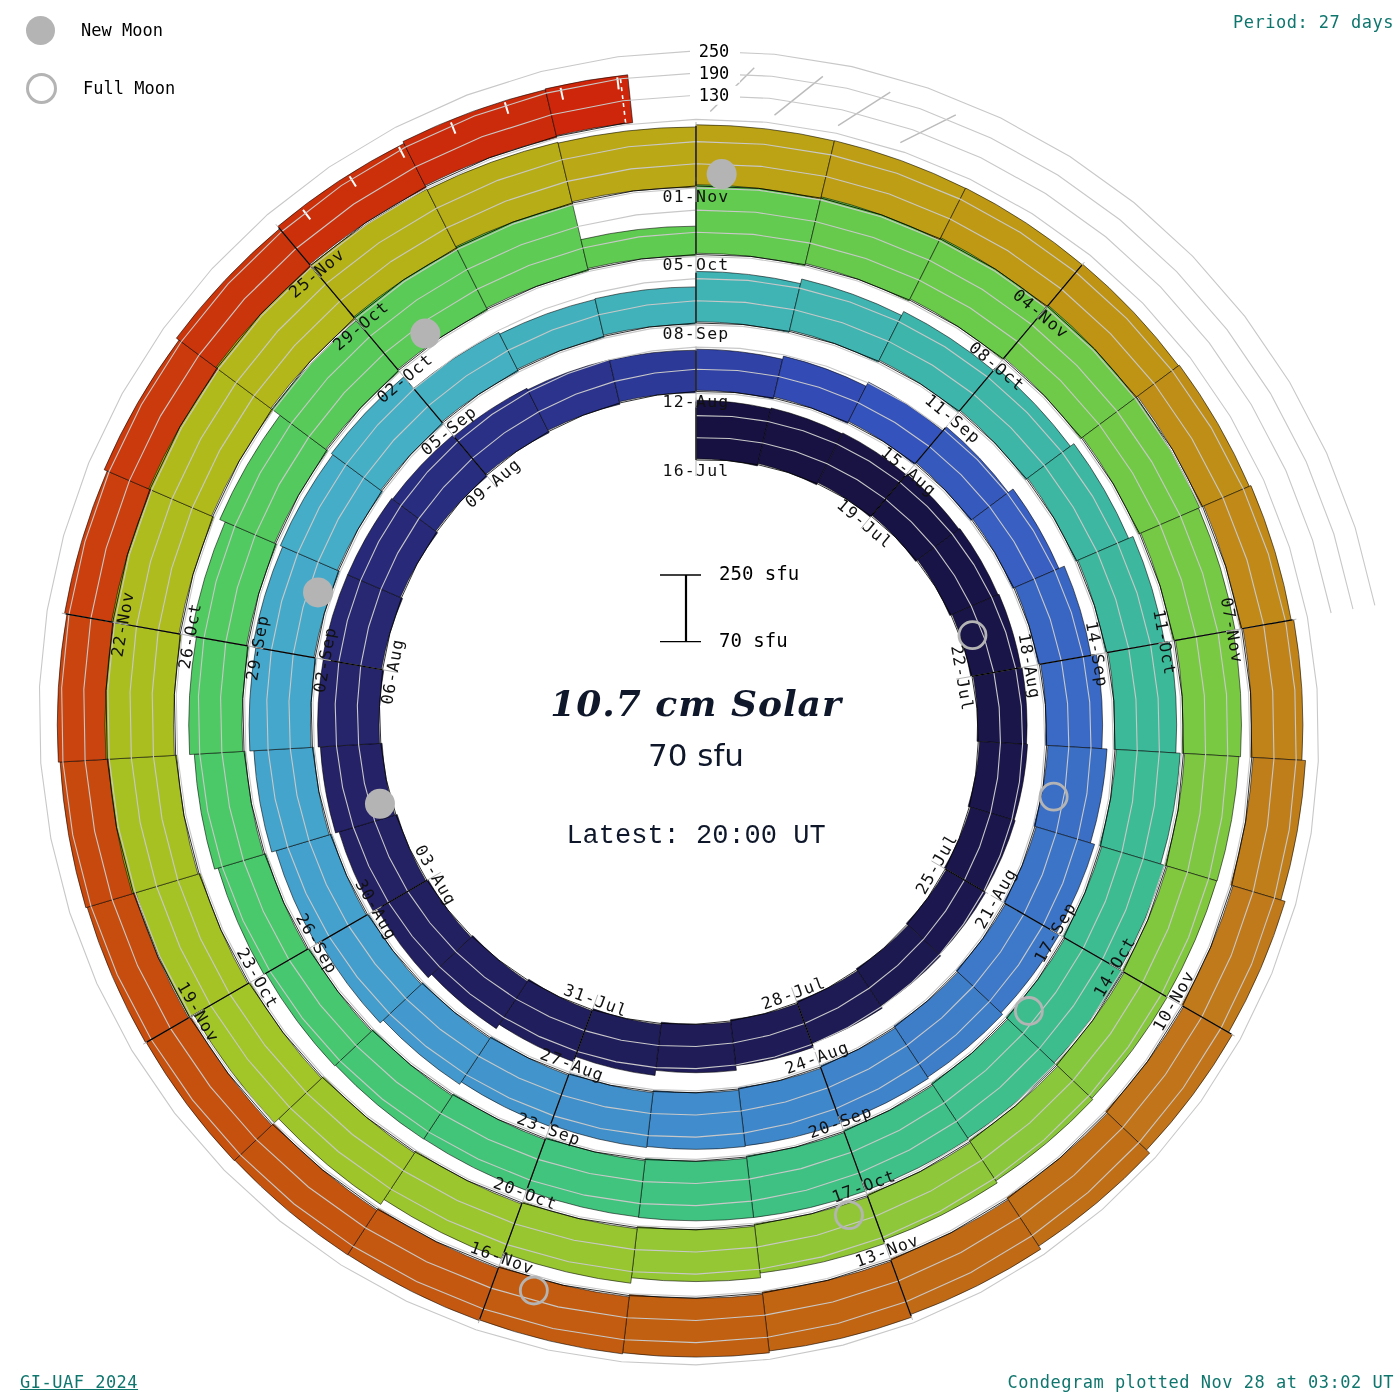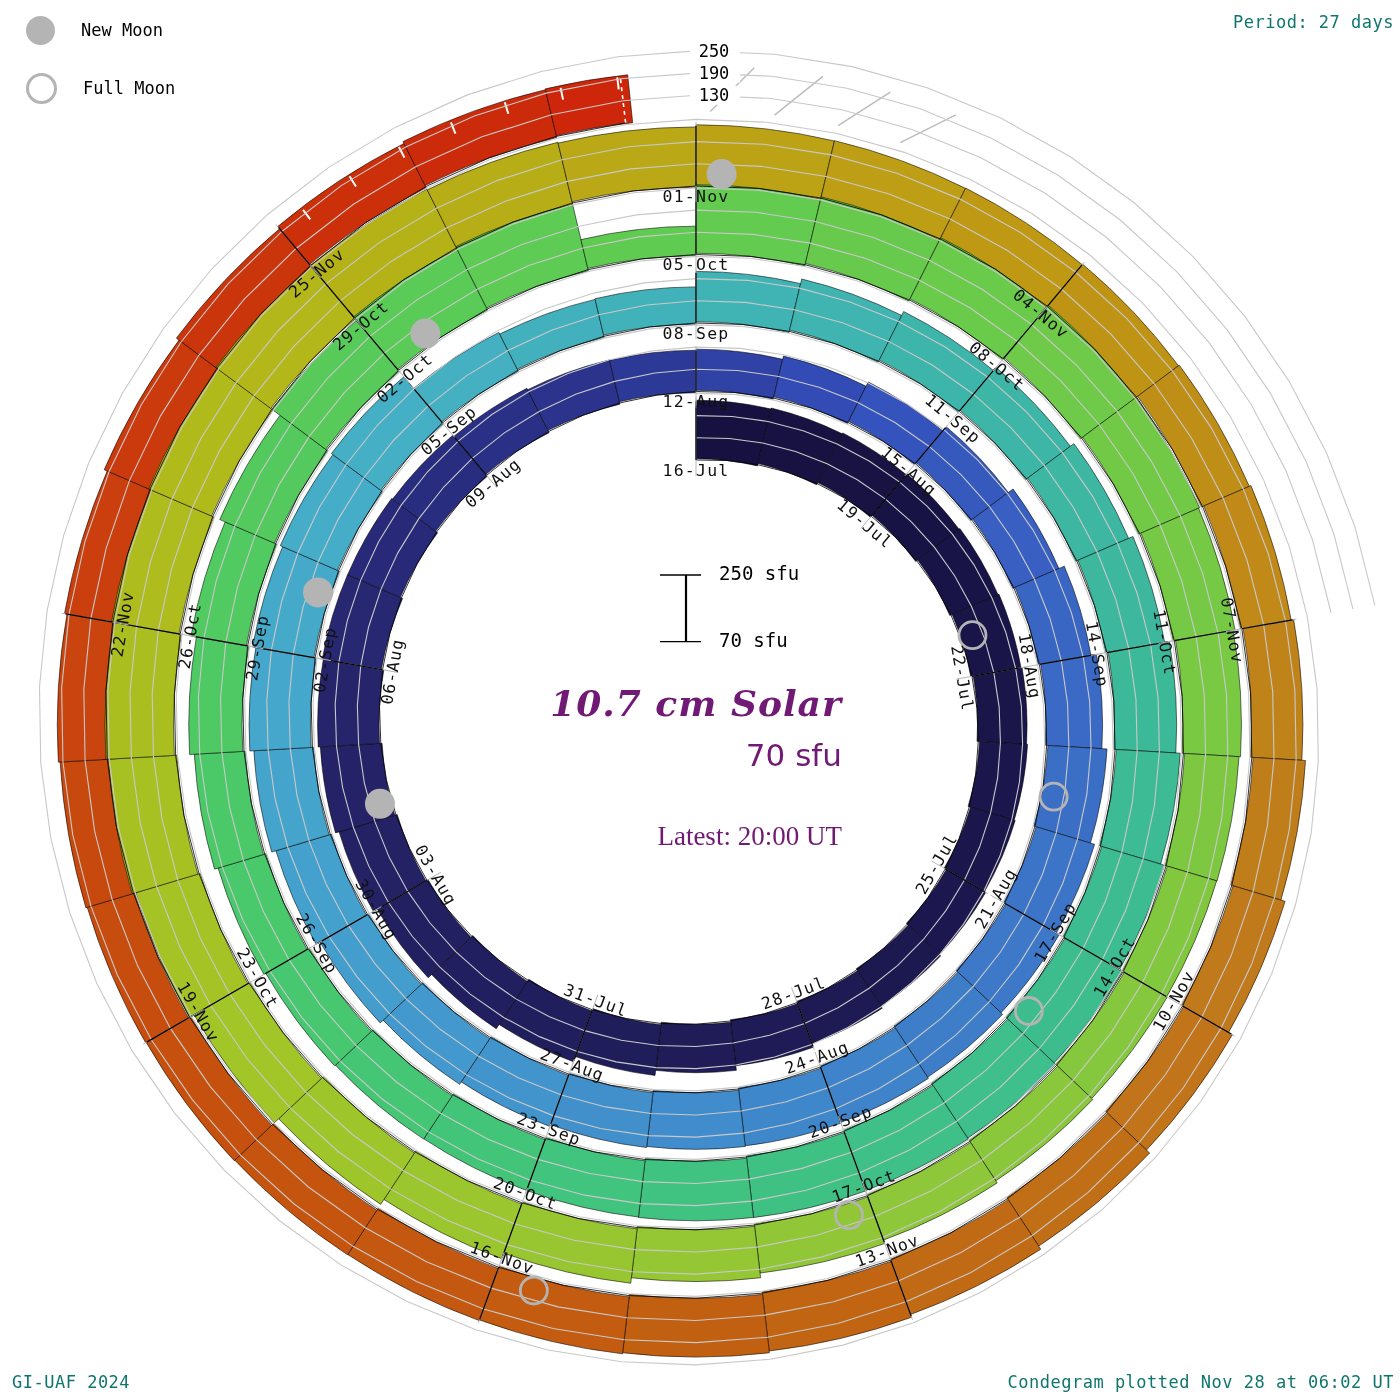--- a/index.html
+++ b/index.html
@@ -1,34 +1,34 @@
 <!DOCTYPE html>
 <html><head>
 <meta charset="utf-8">
 <style>
   html,body{margin:0;padding:0;background:#ffffff;}
   .stage{position:relative;width:1400px;height:1400px;background:#fff;overflow:hidden;
          font-family:"DejaVu Sans Mono", monospace;}
   svg{position:absolute;left:0;top:0;}
   .corner{position:absolute;font-size:17px;color:#0f766e;letter-spacing:0.5px;white-space:nowrap;}
   #period{top:12px;right:6px;text-align:right;}
-  #credit-left{left:12px;bottom:8px;}
+  #credit-left{left:20px;bottom:8px;text-decoration:underline;}
   #credit-right{right:6px;bottom:8px;text-align:right;}
   .legend{position:absolute;left:26px;top:8px;}
   .legend-row{display:flex;align-items:center;height:44px;margin-bottom:14px;}
   .moon-swatch{width:29px;height:29px;border-radius:50%;margin-right:26px;}
   .moon-new{background:#b4b4b4;}
   .moon-full{background:#fff;border:3px solid #b4b4b4;width:25px;height:25px;}
   .legend-label{font-size:17px;color:#000000;}
   .center-text{position:absolute;left:696px;top:686px;transform:translateX(-50%);
-               text-align:right;color:#701a75;pointer-events:none;}
+               text-align:center;color:#0f172a;pointer-events:none;}
   .ct-title{font-family:"DejaVu Serif", serif;font-style:italic;font-weight:bold;
             font-size:36px;line-height:0.96;letter-spacing:1px;}
   .ct-flux{font-family:"DejaVu Sans", sans-serif;font-size:31px;margin-top:16px;}
-  .ct-latest{font-family:Liberation Serif, serif;font-size:27px;line-height:1.02;margin-top:50px;}
+  .ct-latest{font-family:Liberation Mono, monospace;font-size:27px;line-height:1.02;margin-top:50px;}
 </style>
 </head>
 <body>
 
 <div class="stage">
 
   <svg id="plot" width="1400" height="1400" viewBox="0 0 1400 1400">
       <g>
         <path d="M696.00,458.73 A266.27 266.27 0 0 1 757.41,465.91 L770.89,409.02 A324.73 324.73 0 0 0 696.00,400.27 Z" fill="rgb(22,17,64)" stroke="#000" stroke-width="0.55"></path>
         <path d="M757.99,463.44 A268.81 268.81 0 0 1 816.64,484.79 L842.21,433.87 A325.79 325.79 0 0 0 771.13,408.00 Z" fill="rgb(23,18,66)" stroke="#000" stroke-width="0.55"></path>
@@ -359,21 +359,21 @@
       <div class="legend-label">New Moon</div>
     </div>
     <div class="legend-row">
       <div class="moon-swatch moon-full"></div>
       <div class="legend-label">Full Moon</div>
     </div>
   </div>
 
   <div id="period" class="corner">Period: 27 days</div>
   <div id="credit-left" class="corner">GI-UAF 2024</div>
-  <div id="credit-right" class="corner">Condegram plotted Nov 28 at 06:02 UT</div>
+  <div id="credit-right" class="corner">Condegram plotted Nov 28 at 03:02 UT</div>
 
   <div class="center-text">
     <div class="ct-title">
       <div>10.7 cm Solar</div>
     </div>
     <div class="ct-flux">70 sfu</div>
     <div class="ct-latest">
       <div>Latest: 20:00 UT</div>
     </div>
   </div>

